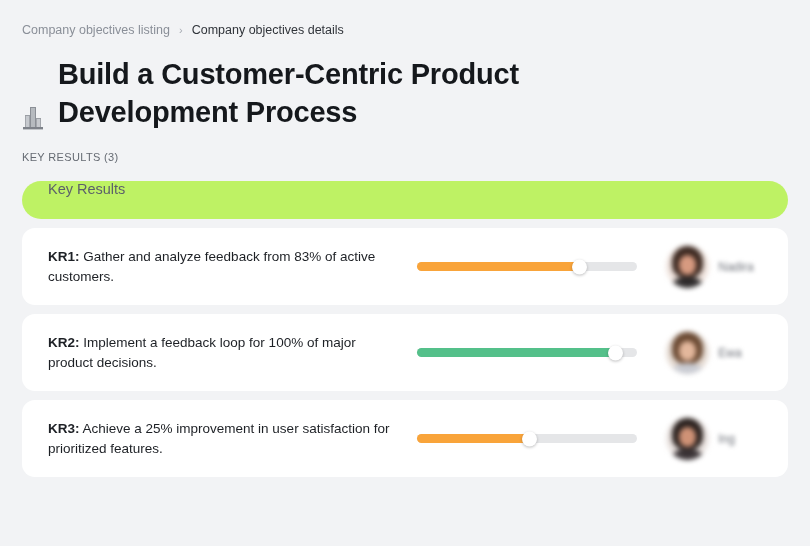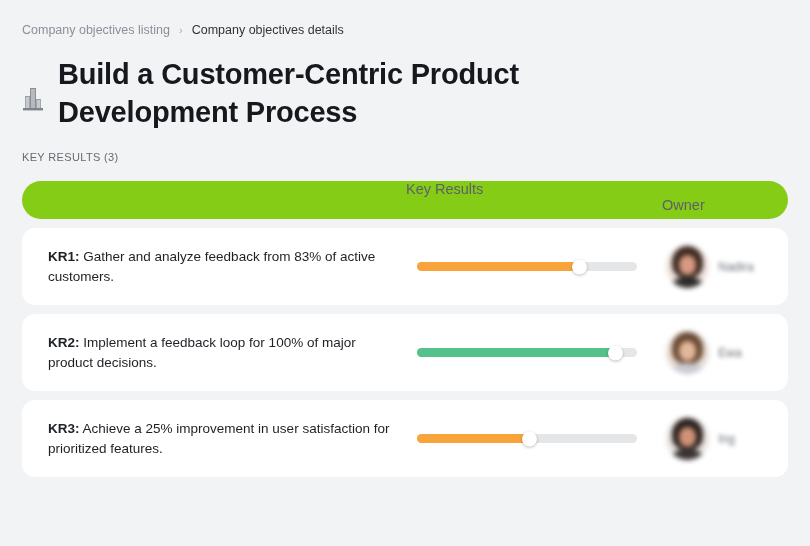--- a/index.html
+++ b/index.html
@@ -44,21 +44,21 @@
     transform: translateY(-0.5px);
   }
   .crumb-current {
     color: #30343a;
     white-space: nowrap;
   }
 
   
   .title-row {
     display: flex;
-    align-items: center;
+    align-items: flex-end;
     gap: 14px;
     margin-top: 16px;
     padding-right: 90px;
   }
   .title-icon {
     flex: 0 0 auto;
     width: 22px;
     height: 26px;
     margin-top: 11px;
   }
@@ -80,26 +80,25 @@
   }
 
   
   .table {
     margin-top: 18px;
     width: 766px;
   }
 
   .table-head {
     display: flex;
-    align-items: flex-end;
+    align-items: flex-start;
     height: 38px;
-    background: #84cc16;
+    background: #bef264;
     border-radius: 19px;
     padding: 0 0 0 26px;
-    flex-direction: column;
   }
   .th {
     font-size: 14.5px;
     color: #5c616a;
     font-weight: 400;
   }
   .col-kr   { width: 382px; }
   .col-st   { width: 258px; }
   .col-ow   { width: 126px; }
 
@@ -212,21 +211,20 @@
     </span>
     <h1 class="page-title">Build a Customer-Centric Product Development Process</h1>
   </div>
 
   <div class="section-label">KEY RESULTS (3)</div>
 
   <div class="table">
 
     <div class="table-head">
       <div class="th col-kr">Key Results</div>
-      <div class="th col-ow">Owner</div>
     </div>
 
     <div class="row">
       <div class="col-kr">
         <div class="kr-text"><span class="kr-tag">KR1:</span><span> Gather and analyze feedback from 83% of active customers.</span></div>
       </div>
       <div class="col-st">
         <div class="slider">
           <div class="slider-fill" style="width: 74%; background: rgb(249, 164, 58);"></div>
           <div class="slider-knob" style="left: 74%;"></div>

